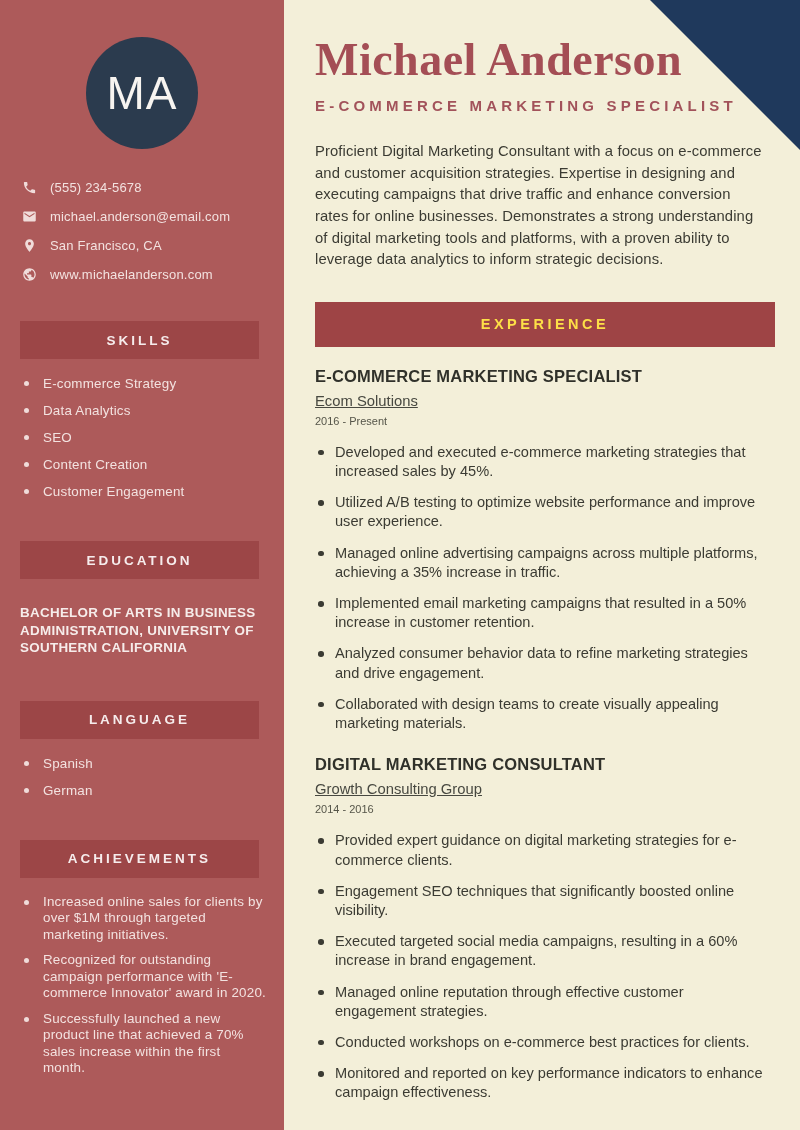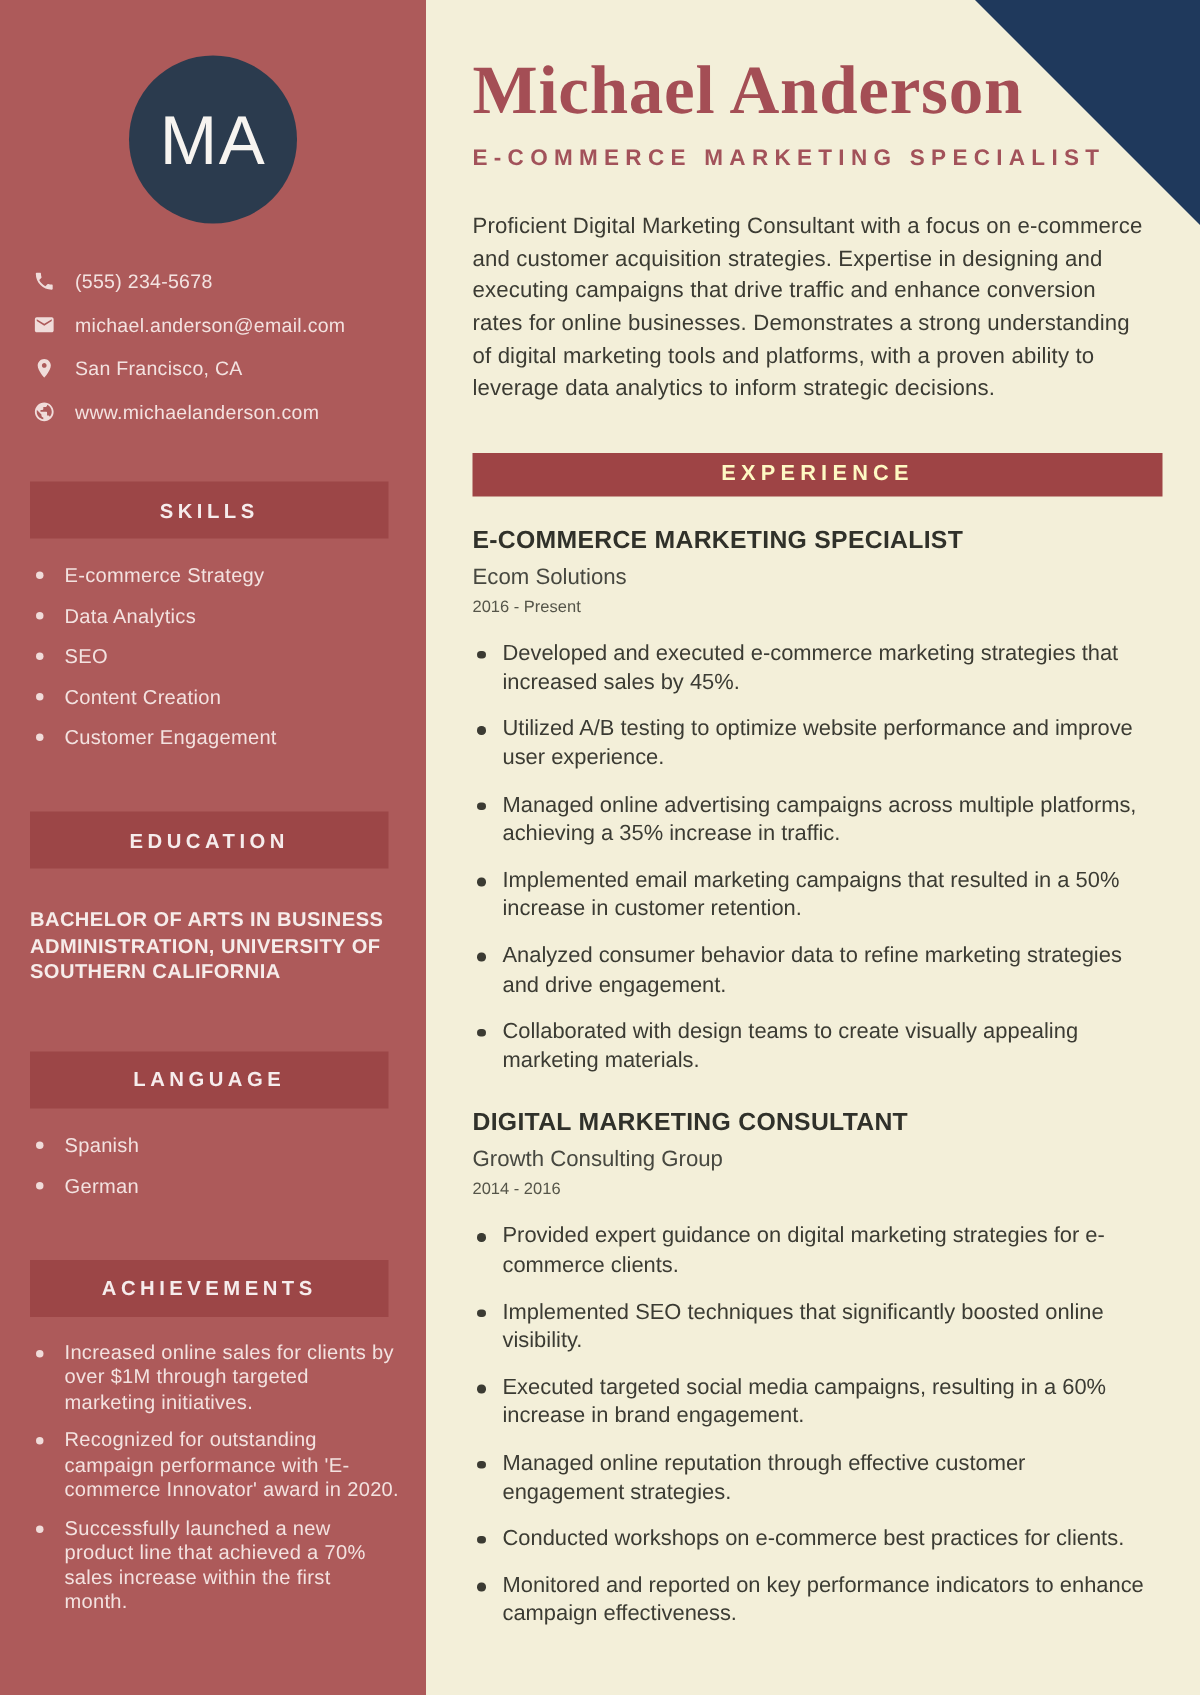--- a/index.html
+++ b/index.html
@@ -158,42 +158,43 @@
   .summary {
     margin-top: 27px;
     font-size: 14.8px;
     line-height: 21.6px;
     color: var(--text-dark);
     letter-spacing: 0.1px;
     max-width: 452px;
   }
   .banner {
     margin-top: 31px;
-    height: 29px;
+    height: 45px;
     background: var(--banner-bg);
-    color: #fef9c3;
+    color: #fde047;
     font-size: 14.5px;
     font-weight: bold;
     letter-spacing: 3.5px;
     display: flex;
     align-items: center;
     justify-content: center;
   }
   .job { margin-top: 20px; }
   .job + .job { margin-top: 22px; }
   .job-role {
     font-size: 16.5px;
     font-weight: bold;
     color: #30312a;
     letter-spacing: 0.2px;
   }
   .job-company {
     margin-top: 7px;
     font-size: 14.8px;
     color: var(--text-mid);
+    text-decoration: underline;
   }
   .job-dates {
     margin-top: 6px;
     font-size: 11px;
     color: var(--text-gray);
   }
   .job-bullets {
     list-style: none;
     margin-top: 16px;
   }
@@ -305,21 +306,21 @@
         <li>Collaborated with design teams to create visually appealing marketing materials.</li>
       </ul>
     </section>
 
     <section class="job">
       <h3 class="job-role">DIGITAL MARKETING CONSULTANT</h3>
       <div class="job-company">Growth Consulting Group</div>
       <div class="job-dates">2014 - 2016</div>
       <ul class="job-bullets">
         <li>Provided expert guidance on digital marketing strategies for e-commerce clients.</li>
-        <li>Implemented SEO techniques that significantly boosted online visibility.</li>
+        <li>Engagement SEO techniques that significantly boosted online visibility.</li>
         <li>Executed targeted social media campaigns, resulting in a 60% increase in brand engagement.</li>
         <li>Managed online reputation through effective customer engagement strategies.</li>
         <li>Conducted workshops on e-commerce best practices for clients.</li>
         <li>Monitored and reported on key performance indicators to enhance campaign effectiveness.</li>
       </ul>
     </section>
   </main>
 
 </div>
 

